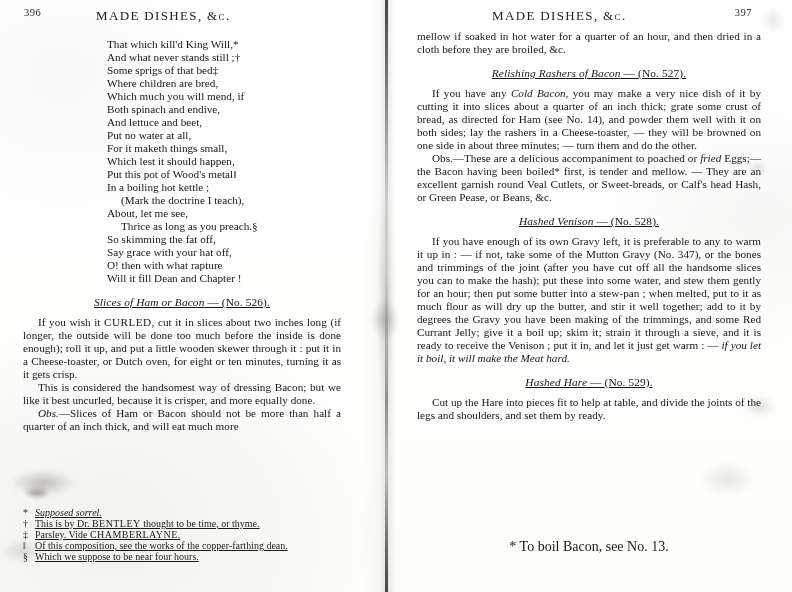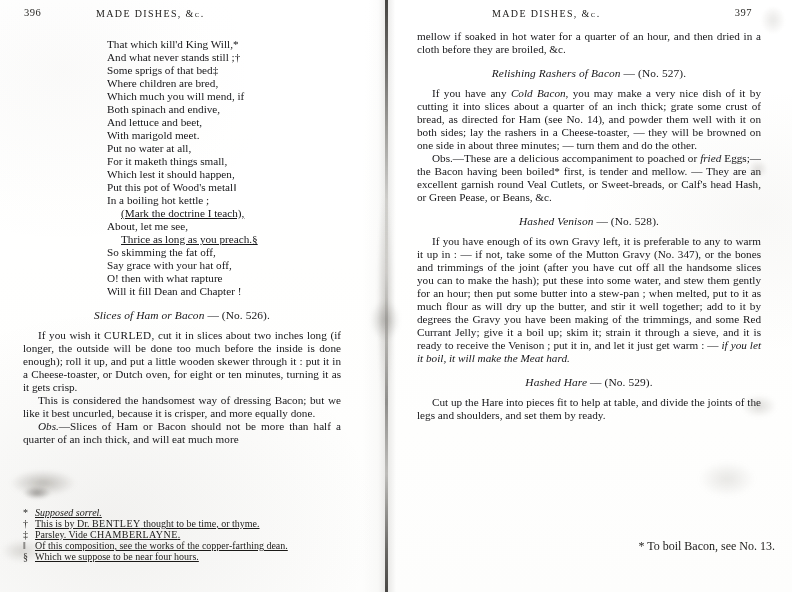--- a/index.html
+++ b/index.html
@@ -43,54 +43,54 @@
     pointer-events:none;opacity:.5;
     background:radial-gradient(ellipse 12px 150px at 50% 50%, rgba(110,106,98,.42), rgba(0,0,0,0) 72%);
     filter:blur(1.4px);}
 
   .page{position:absolute;top:0;height:592px;}
   .page-left{left:0;width:396px;}
   .page-right{left:396px;width:396px;}
 
   .hdr{position:absolute;top:7px;left:0;right:16px;height:16px;}
   .hdr .folio{position:absolute;top:0;font-size:10.5px;letter-spacing:.5px;color:#2a2926;}
-  .hdr .running{position:absolute;top:1px;font-size:10px;letter-spacing:1.35px;
+  .hdr .running{position:absolute;top:1px;font-size:13px;letter-spacing:1.35px;
                 color:#232220;font-variant:small-caps;white-space:nowrap;}
 
   .page-left .folio{left:24px;}
   .page-left .running{left:96px;}
   .page-right .folio{right:24px;}
   .page-right .running{left:96px;}
 
   .col{position:absolute;}
   .page-left .col{left:23px;width:318px;top:30px;}
   .page-right .col{left:21px;width:344px;top:30px;}
 
   p{margin:0;font-size:11.2px;line-height:13.0px;text-align:justify;
     text-indent:15px;color:#17171a;hyphens:none;}
   p.noind{text-indent:0;}
 
   .recipe-title{margin:11px 0 7px 0;text-align:center;font-style:italic;
     font-size:11.4px;line-height:13px;text-indent:0;color:#17171a;
-    letter-spacing:.1px;}
+    letter-spacing:.1px;text-decoration:underline;}
   .recipe-title .num{font-style:normal;}
 
   .poem{margin:8px 0 0 0;padding-left:84px;font-size:11.0px;line-height:13.15px;}
   .poem .pl{white-space:nowrap;text-indent:0;text-align:left;}
-  .poem .ind{padding-left:14px;text-decoration:underline;}
+  .poem .ind{padding-left:14px;}
 
   .sc{font-variant:small-caps;letter-spacing:.45px;}
   .it{font-style:italic;}
   .footnotes{position:absolute;left:23px;width:330px;bottom:30px;}
   .fn{font-size:10px;line-height:11.0px;text-indent:0;text-align:left;
       white-space:nowrap;color:#1d1c1a;text-decoration:underline;}
   .fn .mk{display:inline-block;width:12px;text-align:left;}
 
-  .fn-center{position:absolute;left:35px;width:344px;bottom:40px;
-             text-align:right;font-size:12px;line-height:11px;
+  .fn-center{position:absolute;left:21px;width:344px;bottom:40px;
+             text-align:center;font-size:14px;line-height:11px;
              text-indent:0;color:#1d1c1a;}
 
   .blot{position:absolute;pointer-events:none;border-radius:50%;}
   .b1{left:10px;top:470px;width:66px;height:26px;
       background:radial-gradient(ellipse at 50% 50%, rgba(105,100,92,.40), rgba(0,0,0,0) 70%);
       filter:blur(2.2px);}
   .b2{left:2px;top:540px;width:40px;height:22px;
       background:radial-gradient(ellipse at 50% 50%, rgba(120,115,106,.26), rgba(0,0,0,0) 72%);
       filter:blur(2.4px);}
   .b3{left:22px;top:486px;width:30px;height:14px;
@@ -128,21 +128,20 @@
     <div class="col">
 
       <div class="poem">
         <p class="pl">That which kill'd King Will,*</p>
         <p class="pl">And what never stands still ;†</p>
         <p class="pl">Some sprigs of that bed‡</p>
         <p class="pl">Where children are bred,</p>
         <p class="pl">Which much you will mend, if</p>
         <p class="pl">Both spinach and endive,</p>
         <p class="pl">And lettuce and beet,</p>
-        <p class="pl">With marigold meet.</p>
         <p class="pl">Put no water at all,</p>
         <p class="pl">For it maketh things small,</p>
         <p class="pl">Which lest it should happen,</p>
         <p class="pl">Put this pot of Wood's metal‖</p>
         <p class="pl">In a boiling hot kettle ;</p>
         <p class="pl ind">(Mark the doctrine I teach),</p>
         <p class="pl">About, let me see,</p>
         <p class="pl ind">Thrice as long as you preach.§</p>
         <p class="pl">So skimming the fat off,</p>
         <p class="pl">Say grace with your hat off,</p>

